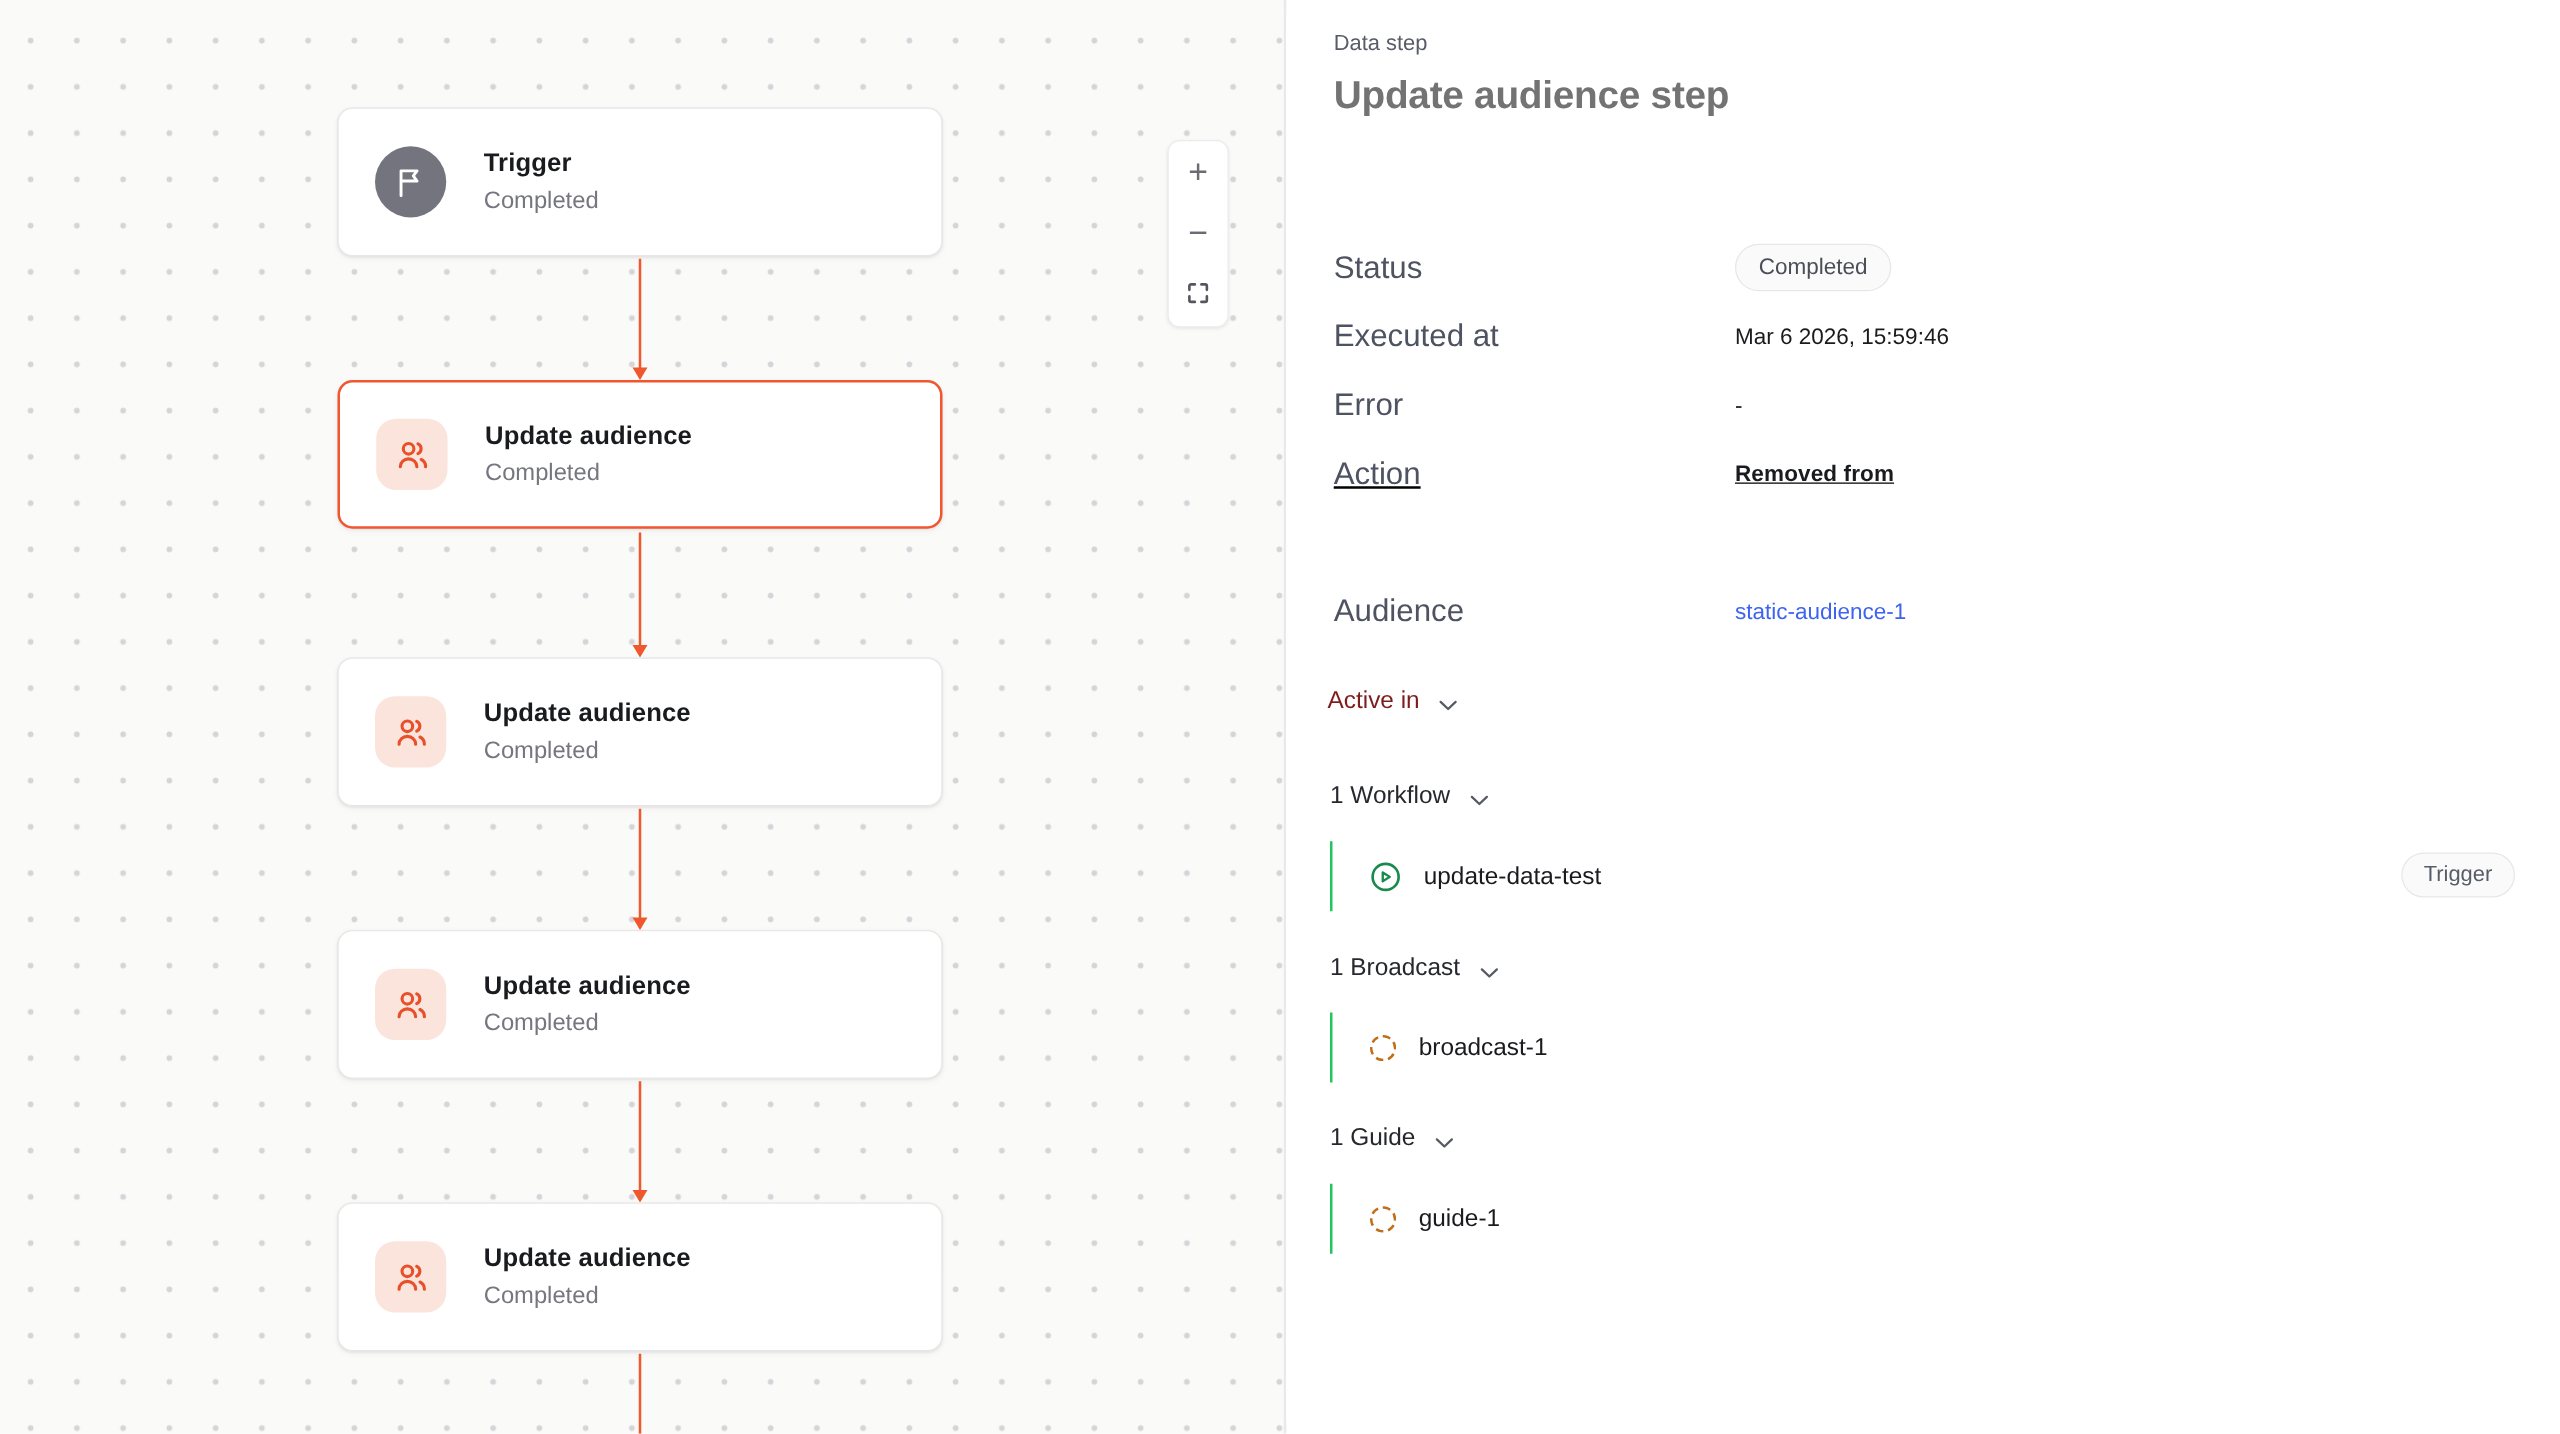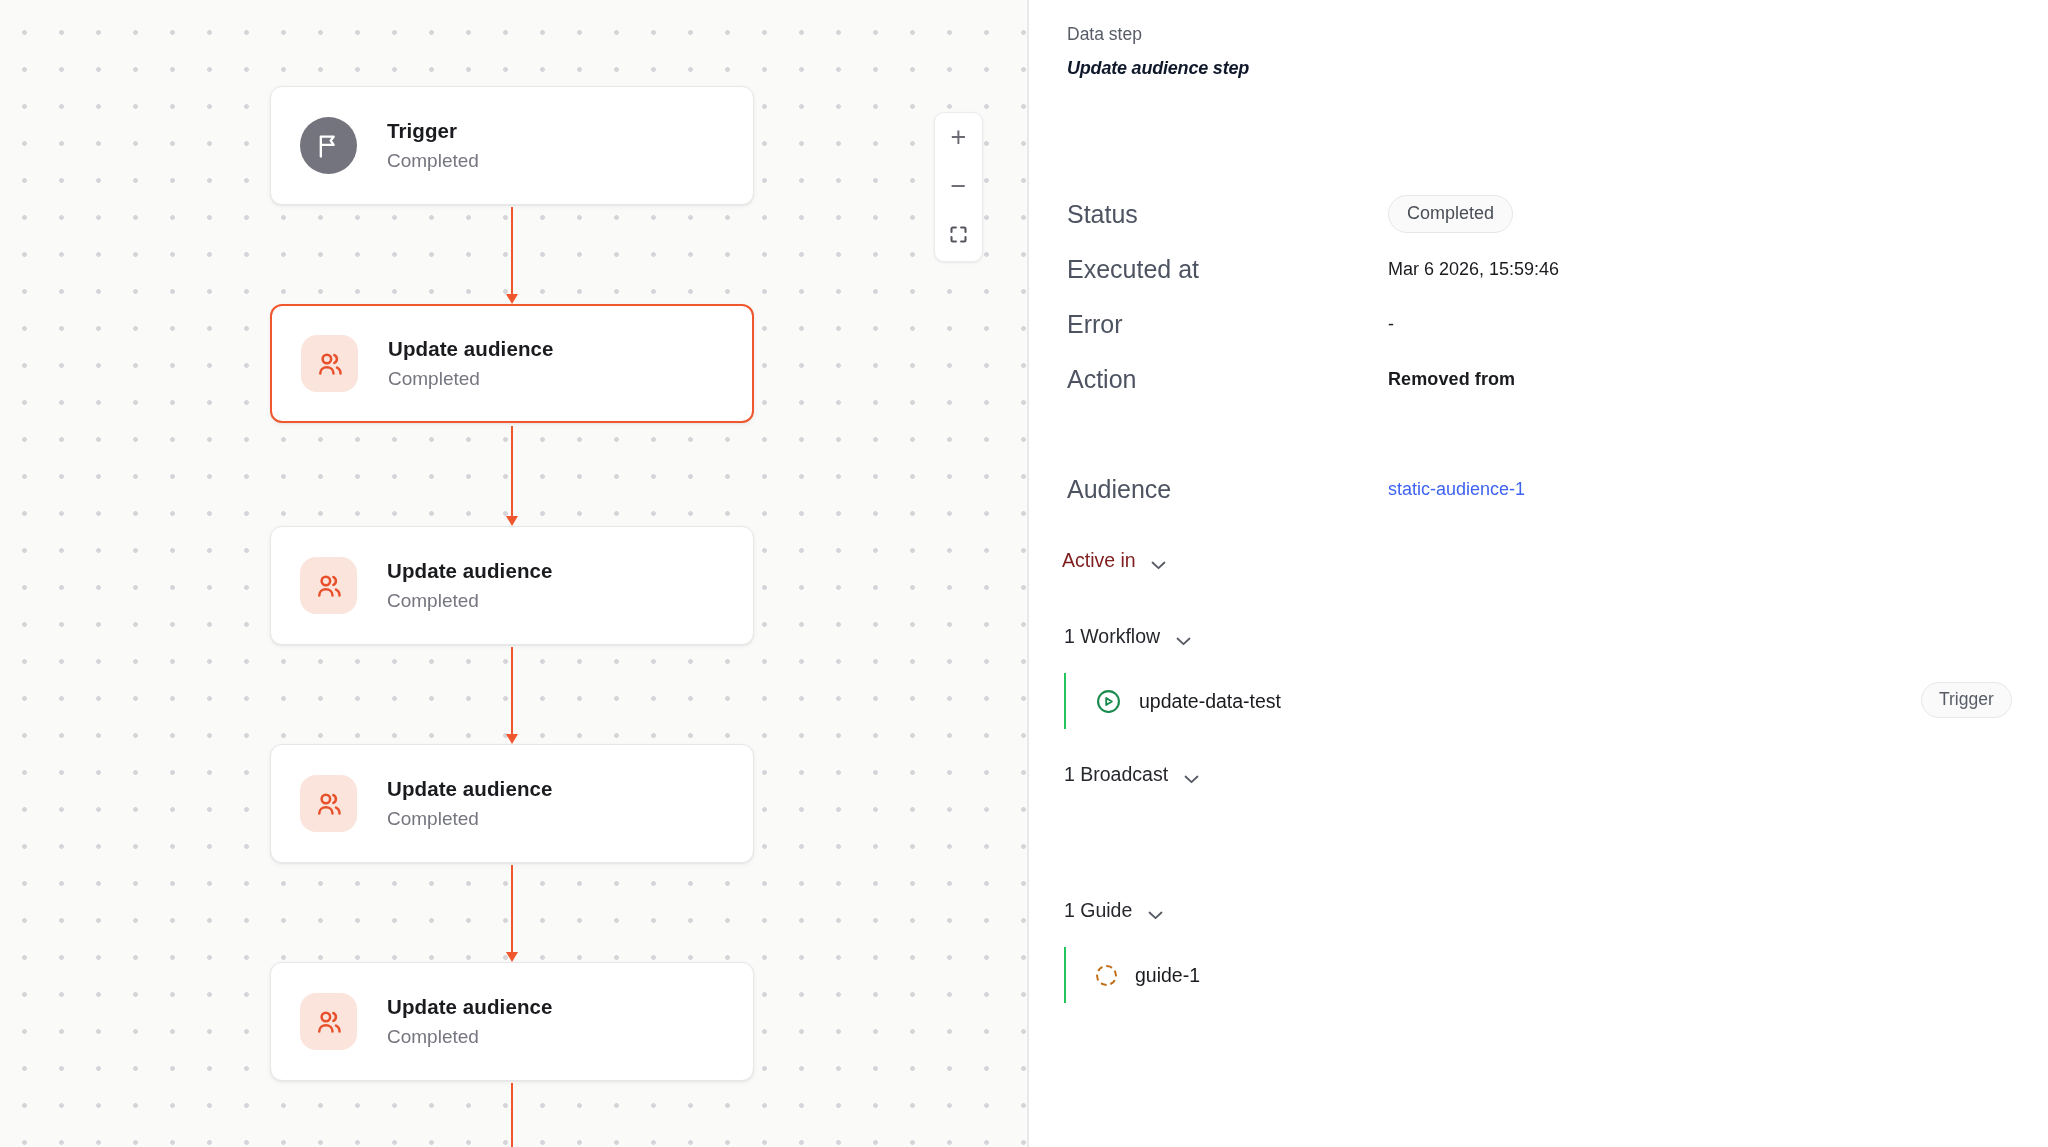--- a/index.html
+++ b/index.html
@@ -41,21 +41,21 @@
     position:absolute; left:934px; top:112px; width:49px; height:150px;
     background:#fff; border:1px solid #ECECEF; border-radius:10px;
     box-shadow:0 1px 3px rgba(16,16,20,.08);
     display:flex; flex-direction:column; align-items:center; justify-content:space-around;
   }
   .zc-btn { width:100%; height:50px; display:flex; align-items:center; justify-content:center;
     color:#6B6B74; font-size:27px; line-height:1; cursor:pointer; background:none; border:none; }
 
   
   .eyebrow { position:absolute; left:38px; top:24px; font-size:17.5px; color:#575C66; }
-  .pane-title { position:absolute; left:38px; top:58px; font-size:18px; font-weight:700; color:#0f172a; letter-spacing:-.2px;font-style:italic; }
+  .pane-title { position:absolute; left:38px; top:58px; font-size:31px; font-weight:700; color:#737373; letter-spacing:-.2px; }
 
   .kv-row { position:absolute; left:38px; height:40px; display:flex; align-items:center; width:960px; }
   .kv-label { width:321px; flex:0 0 321px; font-size:25px; color:#4D5360; }
   .kv-value { font-size:18px; color:#1A1B1E; }
   .kv-value.em { font-weight:700; letter-spacing:.1px; }
   .kv-value.link { color:#3E63F1; cursor:pointer; }
   .badge {
     display:inline-flex; align-items:center; background:#FAFAFA; border:1.5px solid #E7E7E9;
     border-radius:999px; padding:7px 18px 8px; font-size:18px; color:#4A4E57;
   }
@@ -204,21 +204,21 @@
     <div class="kv-row" style="top:249px;">
       <span class="kv-label">Executed at</span>
       <span class="kv-value">Mar 6 2026, 15:59:46</span>
     </div>
 
     <div class="kv-row" style="top:304px;">
       <span class="kv-label">Error</span>
       <span class="kv-value">-</span>
     </div>
 
-    <div class="kv-row" style="top:359px;">
+    <div class="kv-row" style="top:359px;text-decoration:underline;">
       <span class="kv-label">Action</span>
       <span class="kv-value em">Removed from</span>
     </div>
 
 
     <div class="kv-row" style="top:469px;">
       <span class="kv-label">Audience</span>
       <span class="kv-value link">static-audience-1</span>
     </div>
 
@@ -251,20 +251,24 @@
     <span class="trigger-chip">Trigger</span>
 
     <div class="section-header" style="left:35px; top:763px;">
       <span class="sh-label">1 Broadcast</span>
       <span class="chev">
         <svg width="15" height="9" viewBox="0 0 15 9" fill="none" stroke="#555A63" stroke-width="1.8" stroke-linecap="round" stroke-linejoin="round">
             <path d="M1.5 1.5 L7.5 7.2 L13.5 1.5"></path>
           </svg>
       </span>
     </div>
+    <div class="tree-item" style="top:810px;">
+      <span class="dashed-circle"></span>
+      <span class="tree-name">broadcast-1</span>
+    </div>
 
     <div class="section-header" style="left:35px; top:899px;">
       <span class="sh-label">1 Guide</span>
       <span class="chev">
         <svg width="15" height="9" viewBox="0 0 15 9" fill="none" stroke="#555A63" stroke-width="1.8" stroke-linecap="round" stroke-linejoin="round">
             <path d="M1.5 1.5 L7.5 7.2 L13.5 1.5"></path>
           </svg>
       </span>
     </div>
     <div class="tree-item" style="top:947px;">

